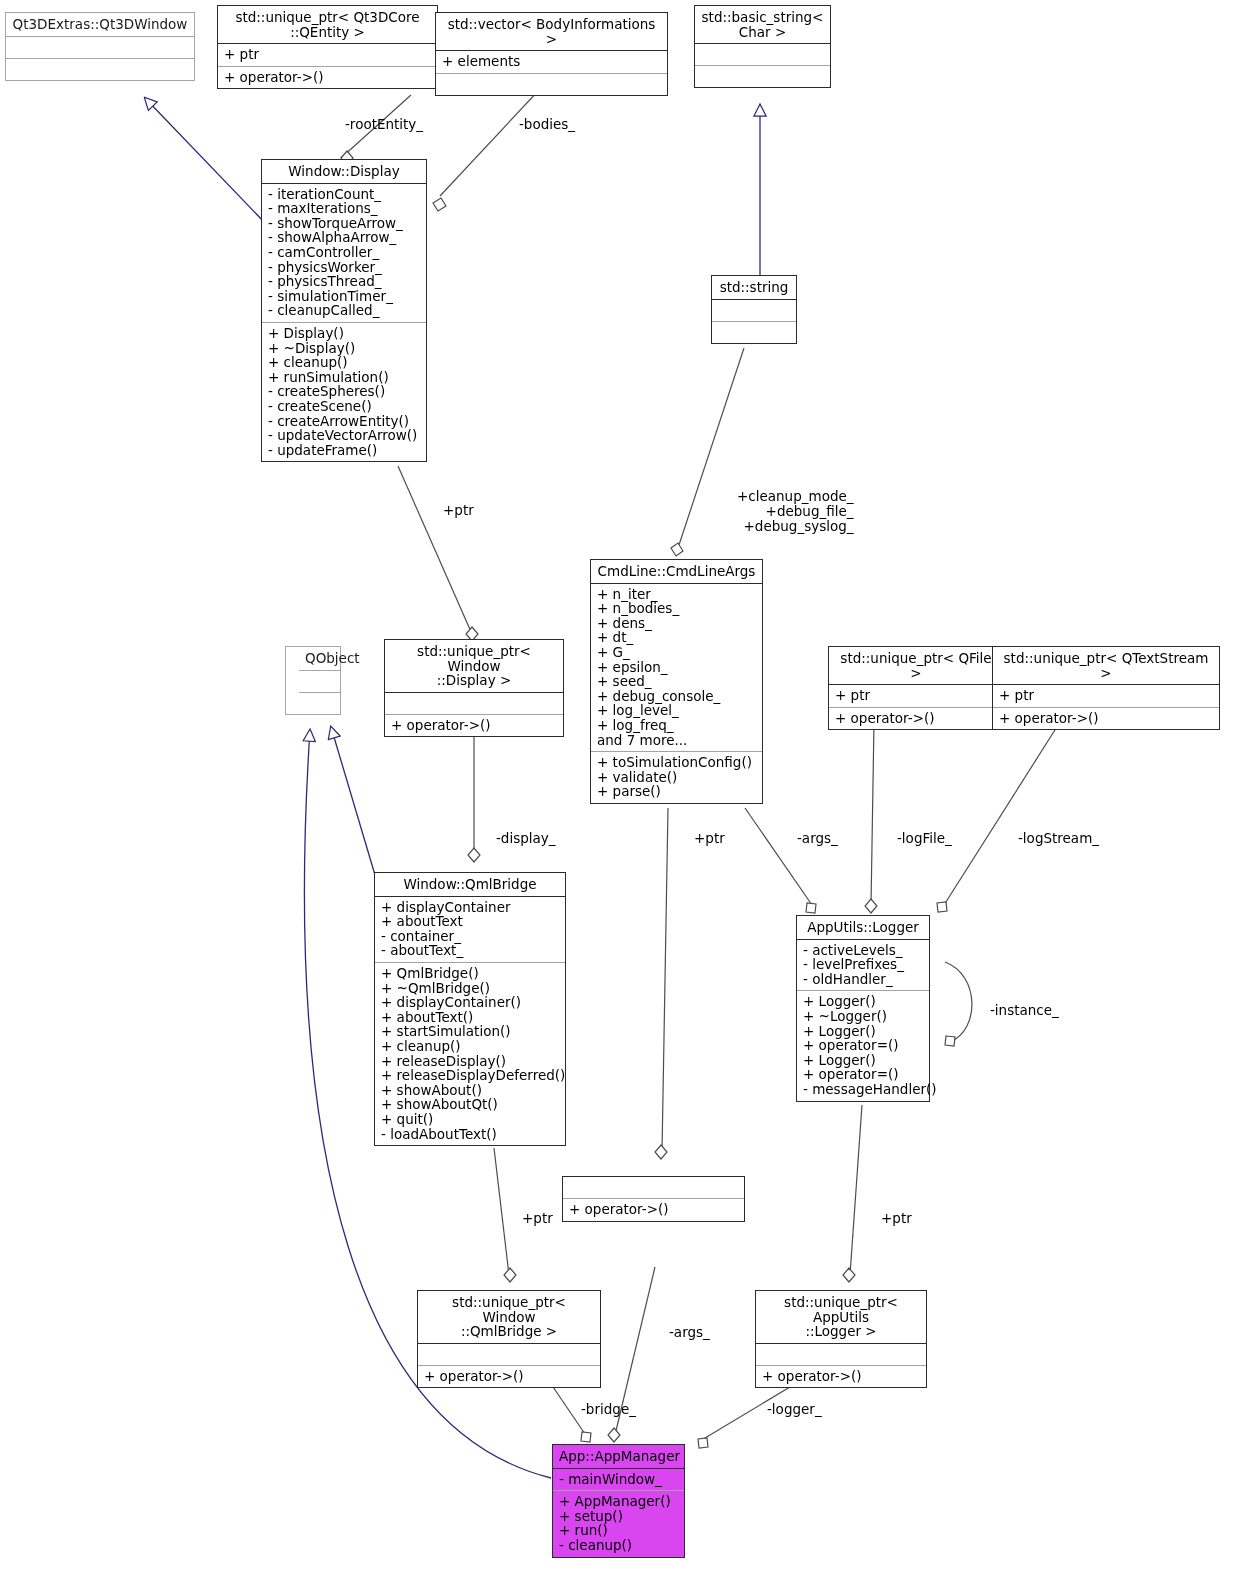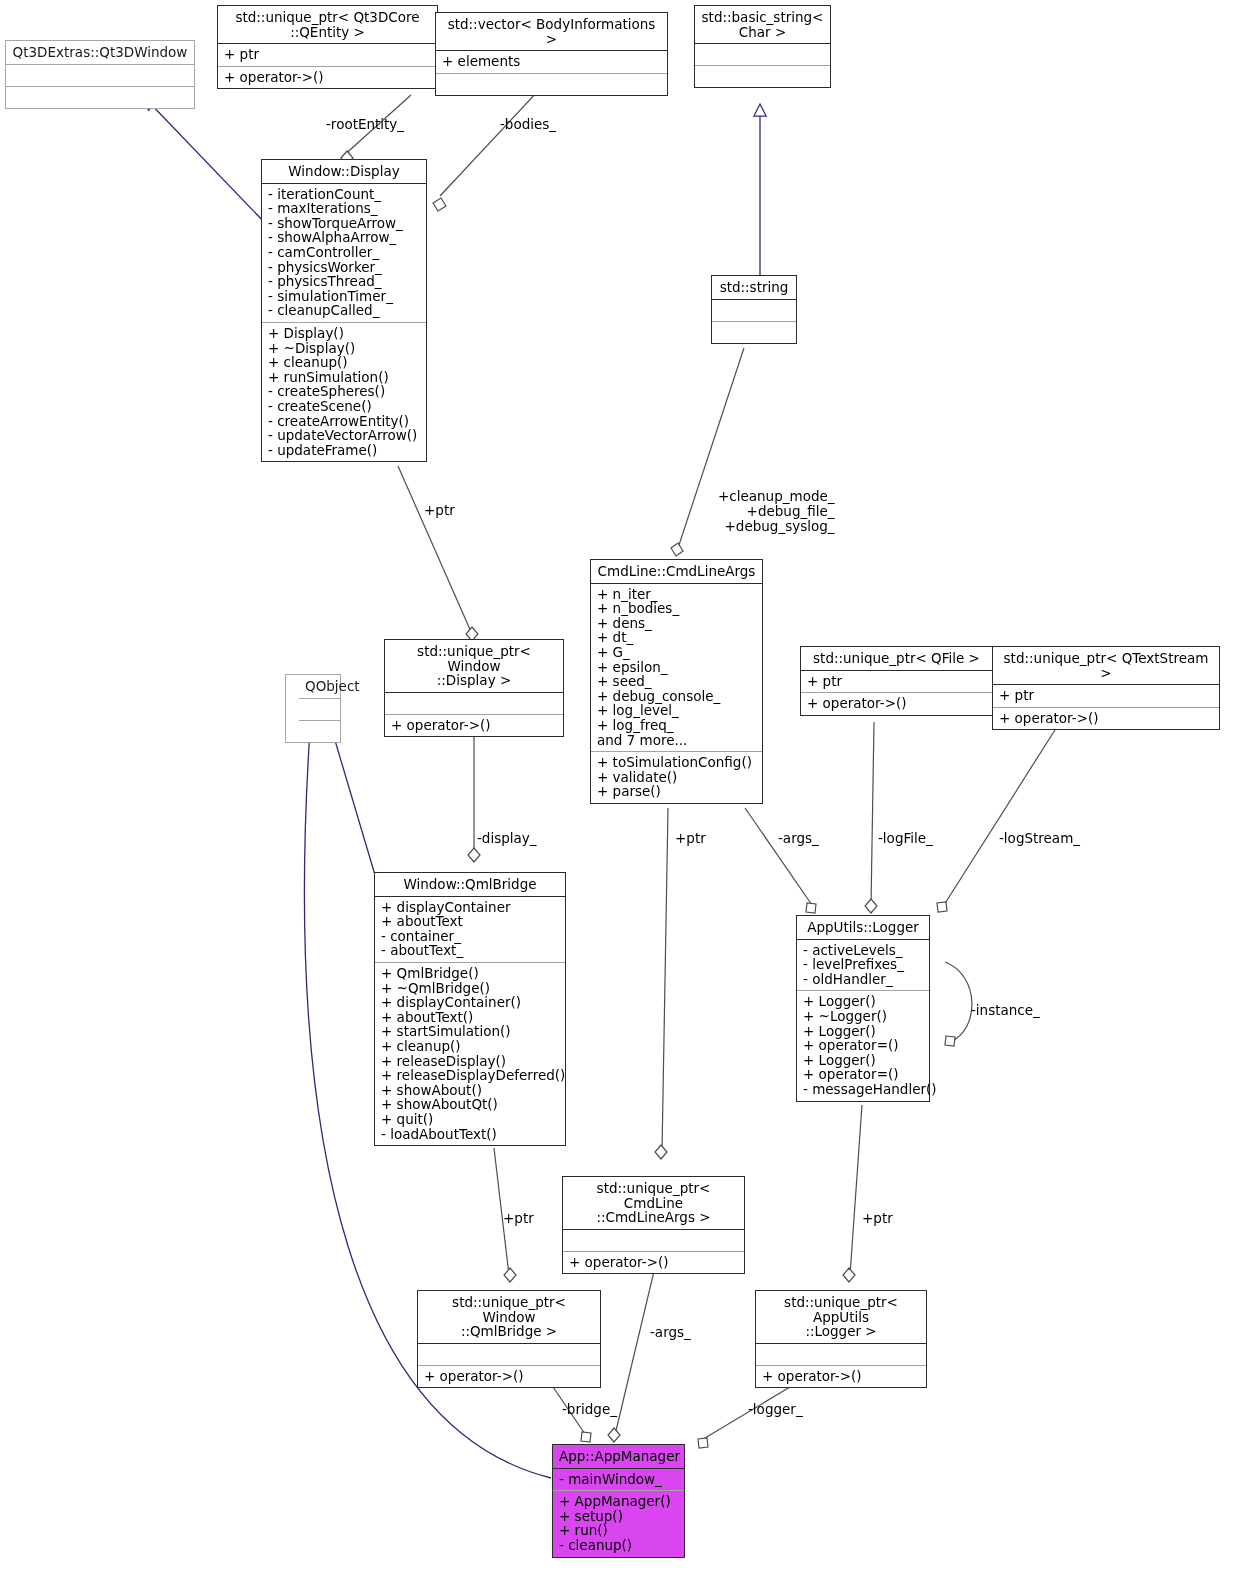--- a/index.html
+++ b/index.html
@@ -29,21 +29,20 @@
     border: 1px solid #2b2b2b;
     background: #ffffff;
     font-size: 13.5px;
     line-height: 14.6px;
     color: #000000;
     z-index: 5;
   }
   .node.greyed {
     border-color: #a6a6a6;
     color: #1a1a1a;
-    margin-top: 28px;
   }
   .node.filled {
     background: #d946ef;
     border-color: #2b2b2b;
   }
   .node .title {
     text-align: center;
     padding: 4px 6px 4px 6px;
     white-space: pre-line;
     border-bottom: 1px solid #2b2b2b;
@@ -59,20 +58,21 @@
   .node .compart .row { white-space: pre; }
   .node .compart.empty { height: 21px; padding: 0; }
 
   .edge-label {
     position: absolute;
     font-size: 13.5px;
     line-height: 15px;
     color: #000000;
     white-space: pre-line;
     z-index: 6;
+    margin-left: 19px;
   }
   .edge-label.ctr { text-align: right; }
 </style>
 </head>
 <body>
 
 <div id="diagram">
 
   <svg class="edges" viewBox="0 0 1241 1584">
     <defs>
@@ -267,21 +267,21 @@
 
   <div class="node" style="left:384px; top:639px; width:180px;">
     <div class="title">std::unique_ptr&lt; Window
 ::Display &gt;</div>
     <div class="compart empty"></div>
     <div class="compart">
       <div class="row">+ operator-&gt;()</div>
     </div>
   </div>
 
-  <div class="node" style="left:800px; top:646px; width:193px;">
+  <div class="node" style="left:828px; top:646px; width:176px;">
     <div class="title">std::unique_ptr&lt; QFile &gt;</div>
     <div class="compart">
       <div class="row">+ ptr</div>
     </div>
     <div class="compart">
       <div class="row">+ operator-&gt;()</div>
     </div>
   </div>
 
   <div class="node" style="left:992px; top:646px; width:228px;">
@@ -330,22 +330,20 @@
       <div class="row">+ ~Logger()</div>
       <div class="row">+ Logger()</div>
       <div class="row">+ operator=()</div>
       <div class="row">+ Logger()</div>
       <div class="row">+ operator=()</div>
       <div class="row">- messageHandler()</div>
     </div>
   </div>
 
   <div class="node" style="left:562px; top:1176px; width:183px;">
-    <div class="title">std::unique_ptr&lt; CmdLine
-::CmdLineArgs &gt;</div>
     <div class="compart empty"></div>
     <div class="compart">
       <div class="row">+ operator-&gt;()</div>
     </div>
   </div>
 
   <div class="node" style="left:417px; top:1290px; width:184px;">
     <div class="title">std::unique_ptr&lt; Window
 ::QmlBridge &gt;</div>
     <div class="compart empty"></div>

